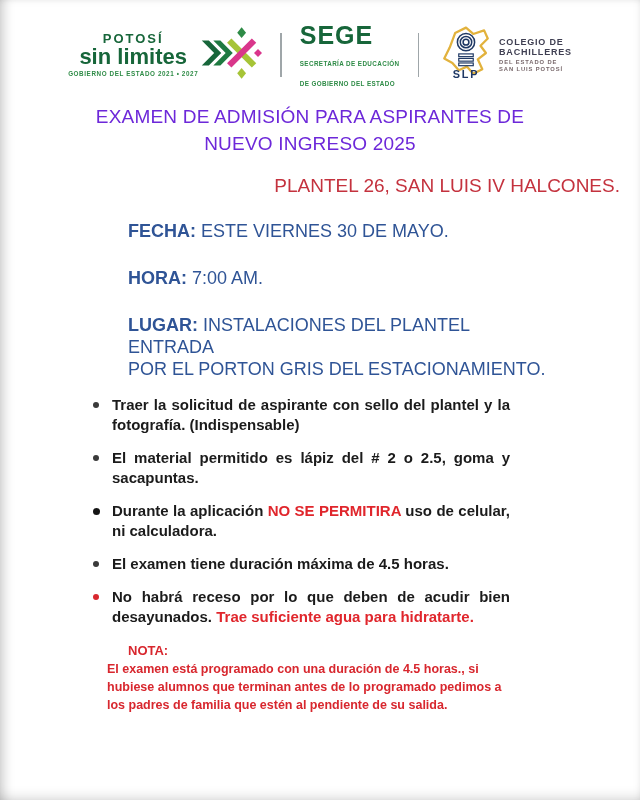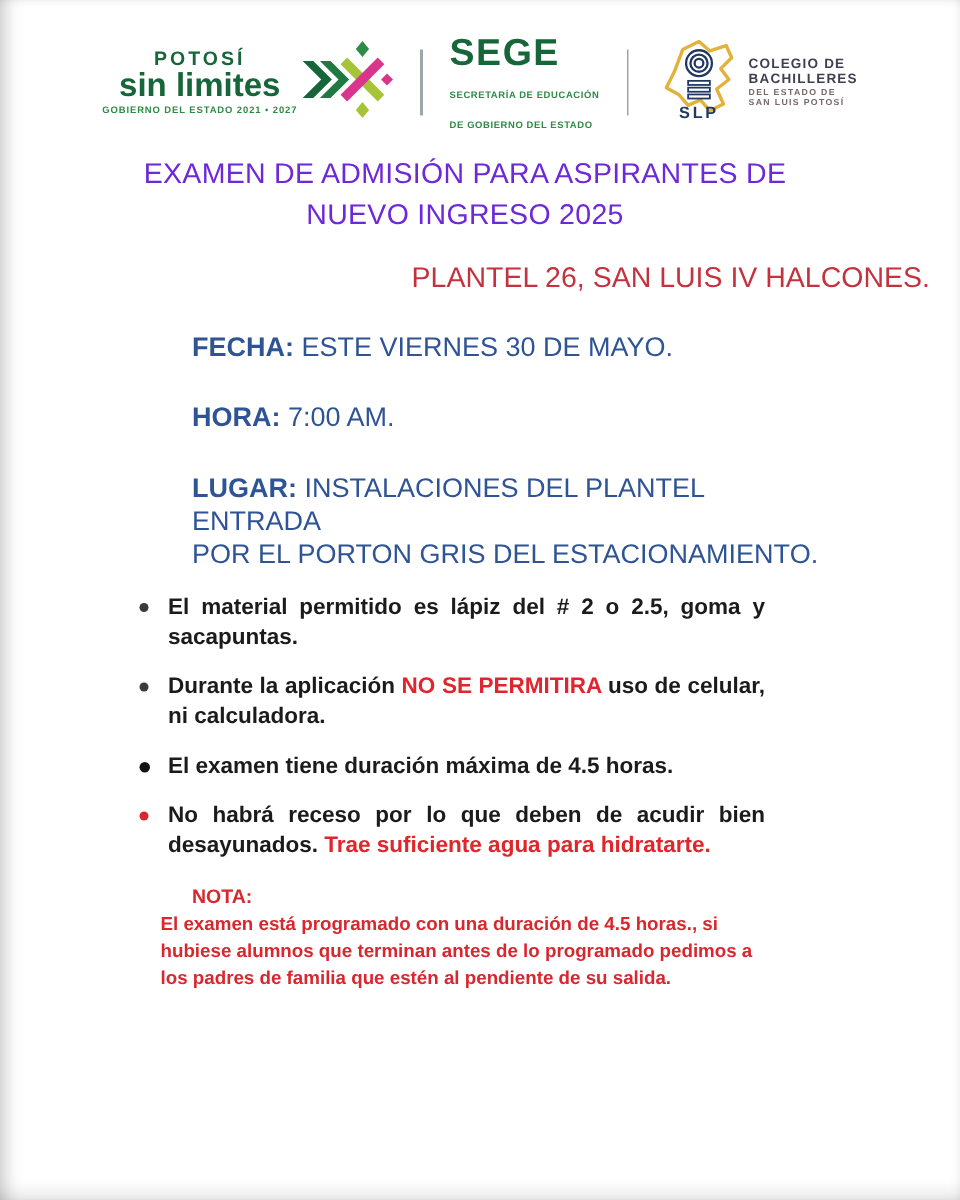--- a/index.html
+++ b/index.html
@@ -146,20 +146,24 @@
         <span class="detail-label">HORA:</span><span> 7:00 AM.</span>
       </div>
       <div class="detail-row">
         <span class="detail-label">LUGAR:</span><span> INSTALACIONES DEL PLANTEL ENTRADA</span>
         <div>POR EL PORTON GRIS DEL ESTACIONAMIENTO.</div>
       </div>
     </div>
 
     <div class="bullets">
 
+      <div class="bullet">
+        <span class="bullet-marker"></span>
+        <div class="bullet-text"><span>Traer la solicitud de aspirante con sello del plantel y la fotografía. (Indispensable)</span></div>
+      </div>
 
       <div class="bullet">
         <span class="bullet-marker"></span>
         <div class="bullet-text"><span>El material permitido es lápiz del # 2 o 2.5, goma y sacapuntas.</span></div>
       </div>
 
       <div class="bullet">
         <span class="bullet-marker"></span>
         <div class="bullet-text"><span>Durante la aplicación </span><span class="em-red">NO SE PERMITIRA</span><span> uso de celular, ni calculadora.</span></div>
       </div>

